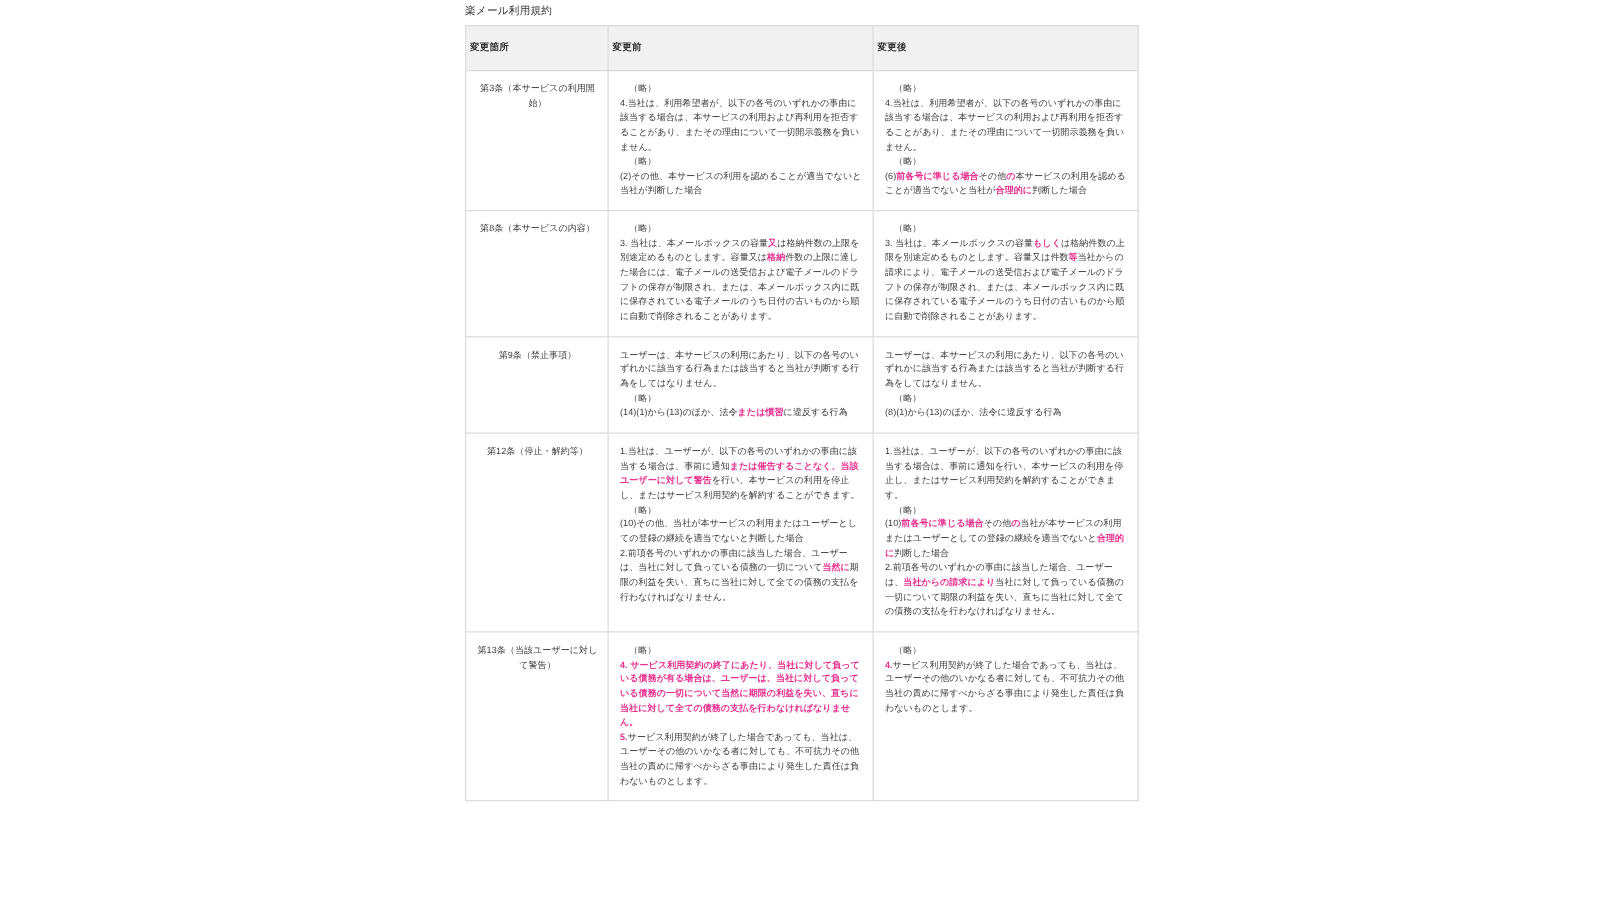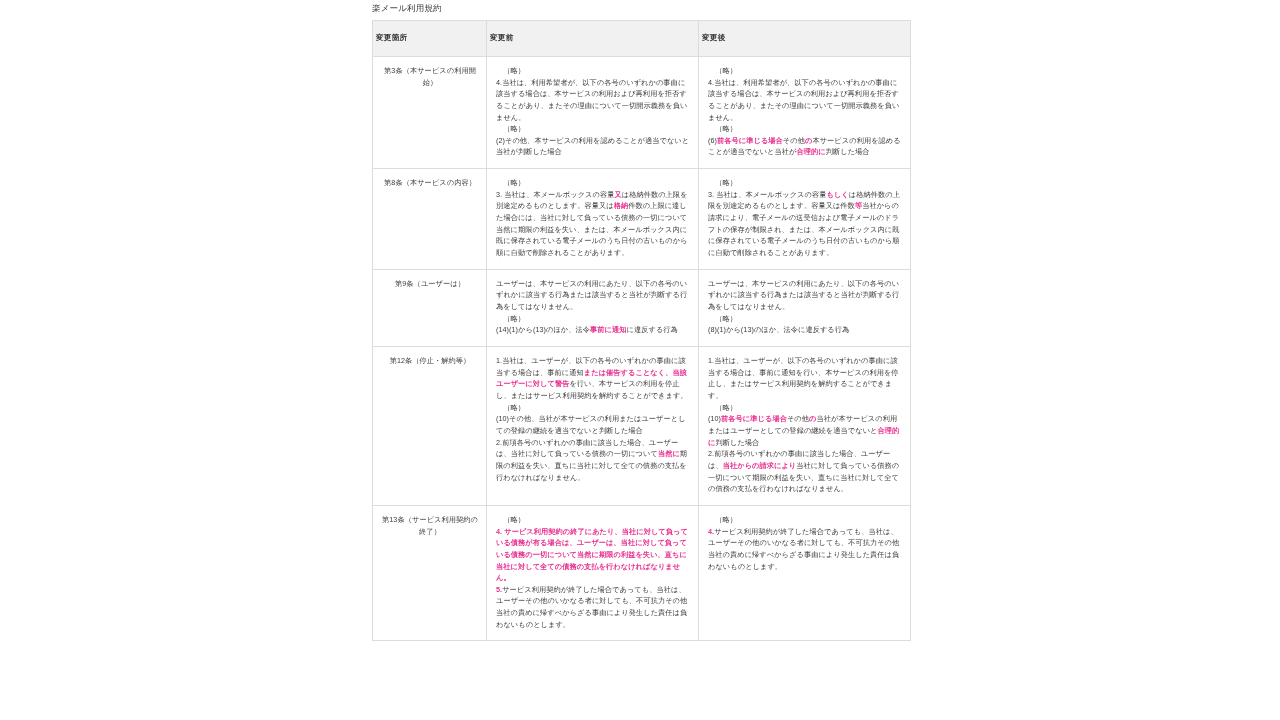--- a/index.html
+++ b/index.html
@@ -110,35 +110,35 @@
         </tr>
       </thead>
       <tbody id="table-body">
           <tr>
             <td class="cell-loc">第3条（本サービスの利用開始）</td>
             <td class="cell-before"><span>　（略）</span><br><span>4.当社は、利用希望者が、以下の各号のいずれかの事由に該当する場合は、本サービスの利用および再利用を拒否することがあり、またその理由について一切開示義務を負いません。</span><br><span>　（略）</span><br><span>(2)その他、本サービスの利用を認めることが適当でないと当社が判断した場合</span></td>
             <td class="cell-after"><span>　（略）</span><br><span>4.当社は、利用希望者が、以下の各号のいずれかの事由に該当する場合は、本サービスの利用および再利用を拒否することがあり、またその理由について一切開示義務を負いません。</span><br><span>　（略）</span><br><span>(6)</span><span class="hl">前各号に準じる場合</span><span>その他</span><span class="hl">の</span><span>本サービスの利用を認めることが適当でないと当社が</span><span class="hl">合理的に</span><span>判断した場合</span></td>
           </tr>
           <tr>
             <td class="cell-loc">第8条（本サービスの内容）</td>
-            <td class="cell-before"><span>　（略）</span><br><span>3. 当社は、本メールボックスの容量</span><span class="hl">又</span><span>は格納件数の上限を別途定めるものとします。容量又は</span><span class="hl">格納</span><span>件数の上限に達した場合には、当社に対して負っている債務の一切について当然に期限の利益を失い、または、本メールボックス内に既に保存されている電子メールのうち日付の古いものから順に自動で削除されることがあります。</span></td>
+            <td class="cell-before"><span>　（略）</span><br><span>3. 当社は、本メールボックスの容量</span><span class="hl">又</span><span>は格納件数の上限を別途定めるものとします。容量又は</span><span class="hl">格納</span><span>件数の上限に達した場合には、電子メールの送受信および電子メールのドラフトの保存が制限され、または、本メールボックス内に既に保存されている電子メールのうち日付の古いものから順に自動で削除されることがあります。</span></td>
             <td class="cell-after"><span>　（略）</span><br><span>3. 当社は、本メールボックスの容量</span><span class="hl">もしく</span><span>は格納件数の上限を別途定めるものとします。容量又は件数</span><span class="hl">等</span><span>当社からの請求により、電子メールの送受信および電子メールのドラフトの保存が制限され、または、本メールボックス内に既に保存されている電子メールのうち日付の古いものから順に自動で削除されることがあります。</span></td>
           </tr>
           <tr>
-            <td class="cell-loc">第9条（ユーザーは）</td>
-            <td class="cell-before"><span>ユーザーは、本サービスの利用にあたり、以下の各号のいずれかに該当する行為または該当すると当社が判断する行為をしてはなりません。</span><br><span>　（略）</span><br><span>(14)(1)から(13)のほか、法令</span><span class="hl">事前に通知</span><span>に違反する行為</span></td>
+            <td class="cell-loc">第9条（禁止事項）</td>
+            <td class="cell-before"><span>ユーザーは、本サービスの利用にあたり、以下の各号のいずれかに該当する行為または該当すると当社が判断する行為をしてはなりません。</span><br><span>　（略）</span><br><span>(14)(1)から(13)のほか、法令</span><span class="hl">または慣習</span><span>に違反する行為</span></td>
             <td class="cell-after"><span>ユーザーは、本サービスの利用にあたり、以下の各号のいずれかに該当する行為または該当すると当社が判断する行為をしてはなりません。</span><br><span>　（略）</span><br><span>(8)(1)から(13)のほか、法令に違反する行為</span></td>
           </tr>
           <tr>
             <td class="cell-loc">第12条（停止・解約等）</td>
             <td class="cell-before"><span>1.当社は、ユーザーが、以下の各号のいずれかの事由に該当する場合は、事前に通知</span><span class="hl">または催告することなく、当該ユーザーに対して警告</span><span>を行い、本サービスの利用を停止し、またはサービス利用契約を解約することができます。</span><br><span>　（略）</span><br><span>(10)その他、当社が本サービスの利用またはユーザーとしての登録の継続を適当でないと判断した場合</span><br><span>2.前項各号のいずれかの事由に該当した場合、ユーザーは、当社に対して負っている債務の一切について</span><span class="hl">当然に</span><span>期限の利益を失い、直ちに当社に対して全ての債務の支払を行わなければなりません。</span></td>
             <td class="cell-after"><span>1.当社は、ユーザーが、以下の各号のいずれかの事由に該当する場合は、事前に通知を行い、本サービスの利用を停止し、またはサービス利用契約を解約することができます。</span><br><span>　（略）</span><br><span>(10)</span><span class="hl">前各号に準じる場合</span><span>その他</span><span class="hl">の</span><span>当社が本サービスの利用またはユーザーとしての登録の継続を適当でないと</span><span class="hl">合理的に</span><span>判断した場合</span><br><span>2.前項各号のいずれかの事由に該当した場合、ユーザーは、</span><span class="hl">当社からの請求により</span><span>当社に対して負っている債務の一切について期限の利益を失い、直ちに当社に対して全ての債務の支払を行わなければなりません。</span></td>
           </tr>
           <tr>
-            <td class="cell-loc">第13条（サービス利用契約の終了）</td>
+            <td class="cell-loc">第13条（当該ユーザーに対して警告）</td>
             <td class="cell-before"><span>　（略）</span><br><span class="hl">4. サービス利用契約の終了にあたり、当社に対して負っている債務が有る場合は、ユーザーは、当社に対して負っている債務の一切について当然に期限の利益を失い、直ちに当社に対して全ての債務の支払を行わなければなりません。</span><br><span class="hl">5.</span><span>サービス利用契約が終了した場合であっても、当社は、ユーザーその他のいかなる者に対しても、不可抗力その他当社の責めに帰すべからざる事由により発生した責任は負わないものとします。</span></td>
             <td class="cell-after"><span>　（略）</span><br><span class="hl">4.</span><span>サービス利用契約が終了した場合であっても、当社は、ユーザーその他のいかなる者に対しても、不可抗力その他当社の責めに帰すべからざる事由により発生した責任は負わないものとします。</span></td>
           </tr>
         </tbody>
     </table>
 
   </div>
 </div>
 
 </body></html>

